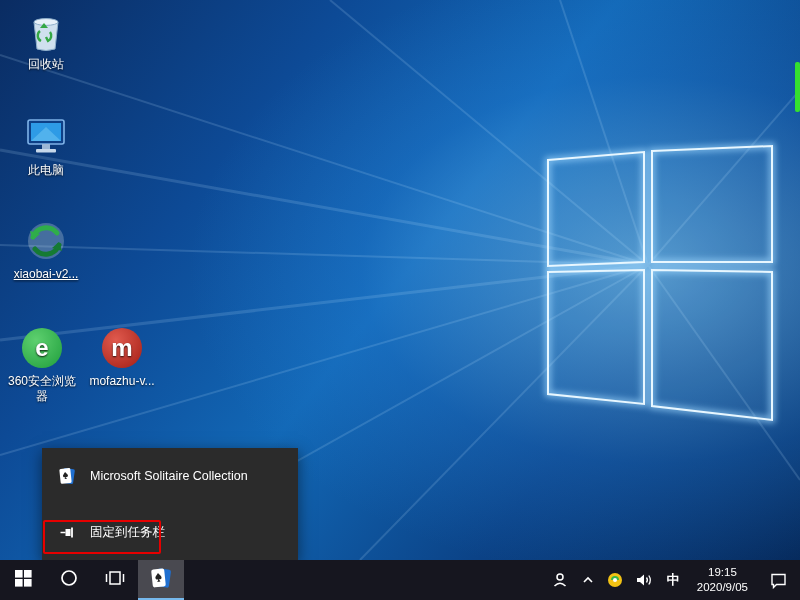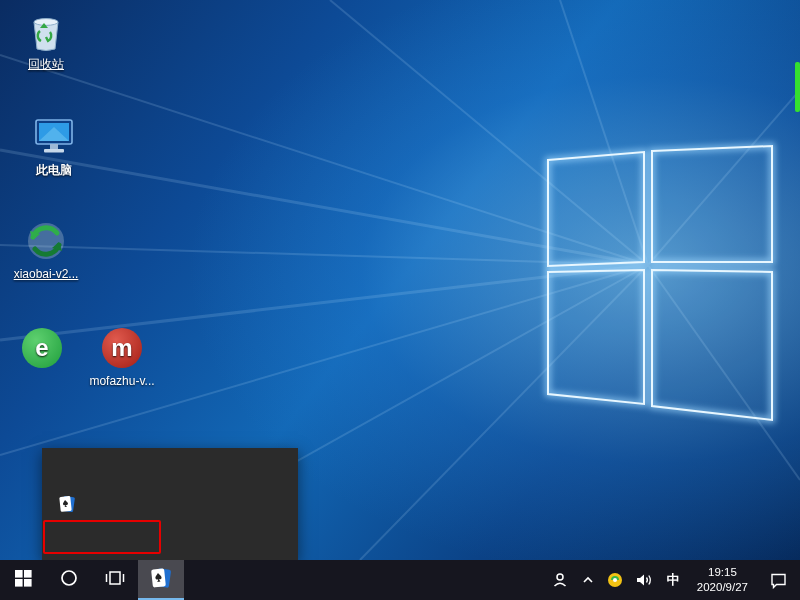--- a/index.html
+++ b/index.html
@@ -89,34 +89,34 @@
 
     <g stroke="#e8f7ff" fill="none" stroke-width="2">
       <polygon points="548,160 644,152 644,262 548,266"></polygon>
       <polygon points="652,151 772,146 772,262 652,262"></polygon>
       <polygon points="548,272 644,270 644,404 548,394"></polygon>
       <polygon points="652,270 772,272 772,420 652,406"></polygon>
     </g>
   </svg>
 </div>
 
-<div class="desktop-icon" style="left:8px;top:8px;text-decoration:underline;">
+<div class="desktop-icon" style="left:8px;top:8px;">
   <div class="ico">
     <svg width="40" height="42" viewBox="0 0 40 42">
       <path d="M8 12 L32 12 L29 39 Q20 42 11 39 Z" fill="#cfe0ee" stroke="#8fb0cc" stroke-width="1"></path>
       <ellipse cx="20" cy="12" rx="12" ry="3.4" fill="#e8f1f9" stroke="#8fb0cc" stroke-width="1"></ellipse>
       <path d="M14 18 l4 -5 l4 5 z" fill="#35a845"></path>
       <path d="M24 22 a6 6 0 0 1 -2 9 l-2 -4" fill="none" stroke="#35a845" stroke-width="2.4"></path>
       <path d="M15 31 a6 6 0 0 1 -1 -10" fill="none" stroke="#35a845" stroke-width="2.4"></path>
     </svg>
   </div>
   <div>回收站</div>
 </div>
 
-<div class="desktop-icon" style="left:16px;top:114px;font-weight:bold;">
+<div class="desktop-icon" style="left:8px;top:114px;">
   <div class="ico">
     <svg width="44" height="42" viewBox="0 0 44 42">
       <rect x="4" y="4" width="36" height="24" rx="2" fill="#0d3f86" stroke="#7fb3e8" stroke-width="1.6"></rect>
       <rect x="7" y="7" width="30" height="18" fill="#2e9be6"></rect>
       <path d="M7 25 L22 11 L37 25 Z" fill="#6fc4f2" opacity=".55"></path>
       <rect x="18" y="28" width="8" height="5" fill="#9db8d6"></rect>
       <rect x="12" y="33" width="20" height="3.5" rx="1" fill="#c7d8ea"></rect>
     </svg>
   </div>
   <div>此电脑</div>
@@ -132,38 +132,50 @@
       <path d="M38 32 L35 23 L28 29 Z" fill="#157a33"></path>
     </svg>
   </div>
   <div>xiaobai-v2...</div>
 </div>
 
 <div class="desktop-icon" style="left:4px;top:325px;width:76px;">
   <div class="ico">
     <div class="badge-circle" style="background:radial-gradient(circle at 35% 30%,#5ed06f,#1f9e3c);">e</div>
   </div>
+  <div style="width:72px;margin:0 auto;">360安全浏览器</div>
 </div>
 
 <div class="desktop-icon" style="left:84px;top:325px;">
   <div class="ico">
     <div class="badge-circle" style="background:radial-gradient(circle at 35% 30%,#e05a4e,#a31d14);">m</div>
   </div>
   <div>mofazhu-v...</div>
 </div>
 
 <div class="jump-list">
   <div class="jump-item">
     <span class="mi">
       <svg width="20" height="20" viewBox="0 0 20 20">
         <rect x="6" y="2.5" width="11" height="15" rx="1.5" fill="#1f6fd0" transform="rotate(8 11 10)"></rect>
         <rect x="3" y="2.5" width="11" height="15" rx="1.5" fill="#ffffff" transform="rotate(-6 8 10)"></rect>
         <path d="M8.5 6 C7 8 6 8.6 6 9.9 A1.4 1.4 0 0 0 8.2 11 C8.2 11.8 7.7 12.4 7.2 13 H9.8 C9.3 12.4 8.8 11.8 8.8 11 A1.4 1.4 0 0 0 11 9.9 C11 8.6 10 8 8.5 6 Z" fill="#222" transform="rotate(-6 8 10)"></path>
       </svg>
     </span>
+    <span>Microsoft Solitaire Collection</span>
+  </div>
+  <div class="jump-item">
+    <span class="mi">
+      <svg width="17" height="17" viewBox="0 0 17 17" stroke="#ffffff" stroke-width="1.5" fill="none">
+        <line x1="1.5" y1="8.5" x2="6.5" y2="8.5"></line>
+        <rect x="6.5" y="5" width="5" height="7" fill="#ffffff" stroke="none"></rect>
+        <line x1="13" y1="3.5" x2="13" y2="13.5" stroke-width="1.8"></line>
+      </svg>
+    </span>
+    <span>固定到任务栏</span>
   </div>
 </div>
 
 <div class="annotation-box"></div>
 
 <div class="taskbar">
   <div class="tb-btn">
     <span>
       <svg width="17" height="17" viewBox="0 0 17 17" fill="#ffffff">
         <rect x="0" y="0" width="7.6" height="7.6"></rect>
@@ -223,21 +235,21 @@
         <path d="M2 6 v4 h3 l4 3.5 V2.5 L5 6 Z" fill="#ffffff"></path>
         <path d="M11.5 5.5 q1.8 2.5 0 5" stroke="#ffffff" fill="none" stroke-width="1.3"></path>
         <path d="M13.8 3.5 q3 4.5 0 9" stroke="#ffffff" fill="none" stroke-width="1.3"></path>
       </svg>
     </div>
     <div class="tray-btn ime">
       <span>中</span>
     </div>
     <div class="tray-btn clock">
       <span>19:15</span>
-      <span>2020/9/27</span>
+      <span>2020/9/05</span>
     </div>
     <div class="tray-btn action-center">
       <svg width="19" height="18" viewBox="0 0 19 18" stroke="#ffffff" fill="none" stroke-width="1.4">
         <path d="M3 3.5 h13 v10 h-8.5 l-3 3 v-3 h-1.5 z"></path>
       </svg>
     </div>
   </div>
 </div>
 
 <div class="green-indicator"></div>

